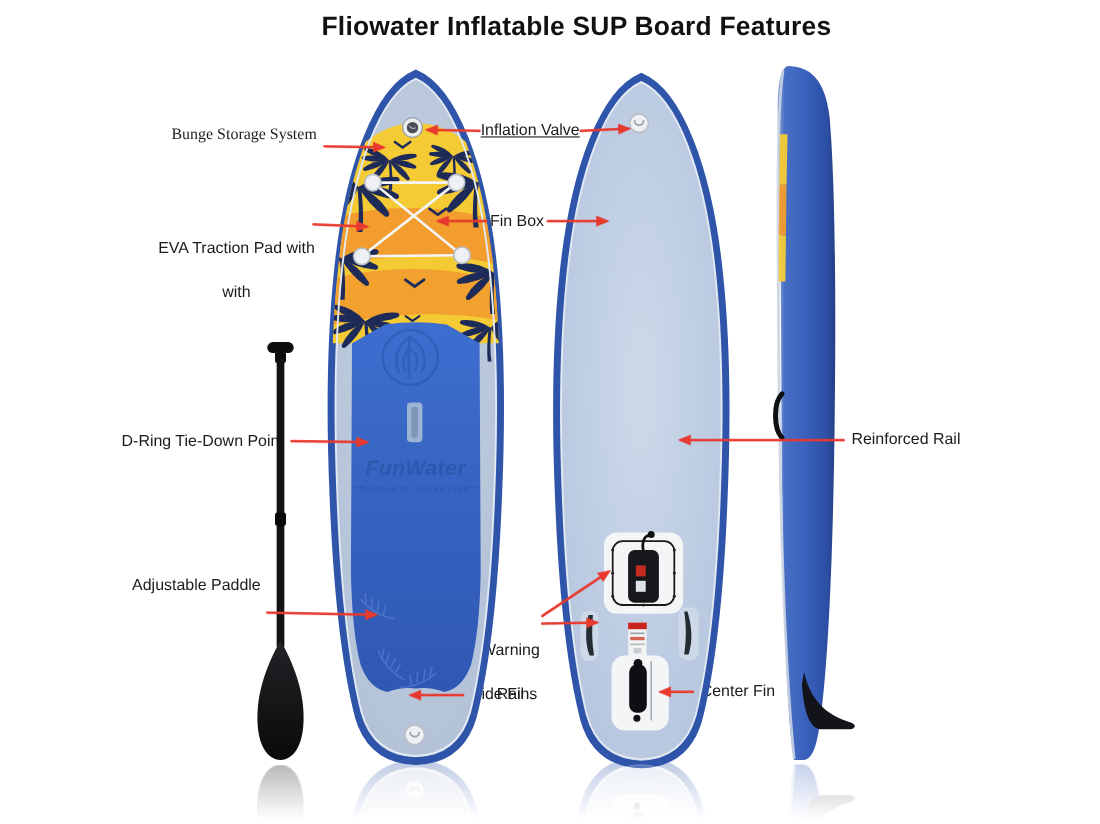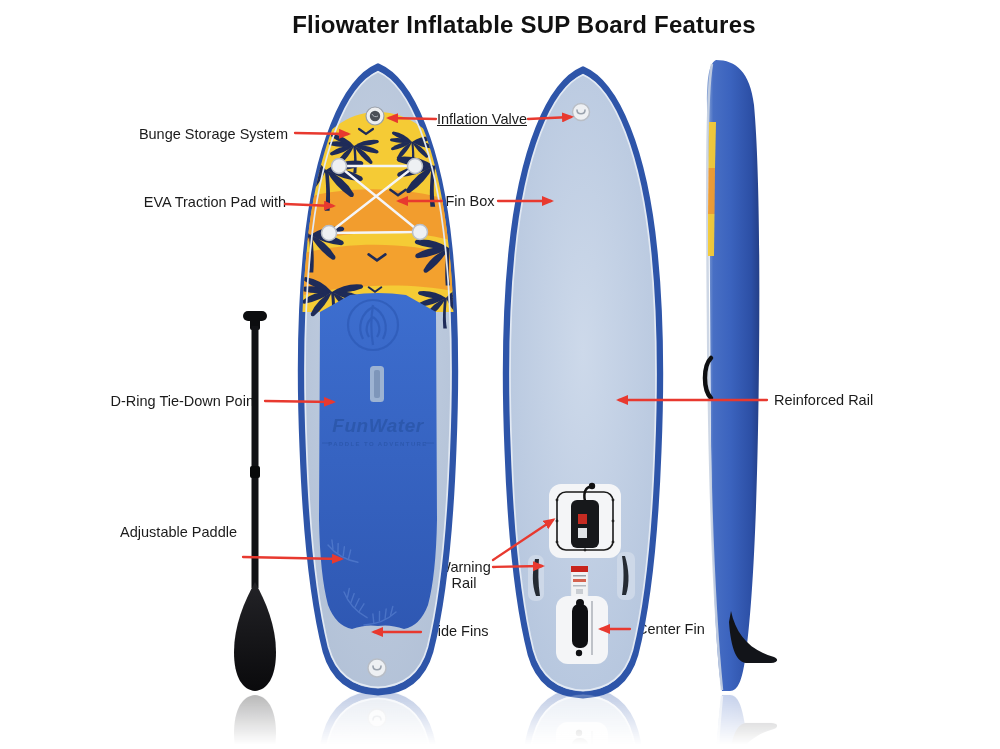--- a/index.html
+++ b/index.html
@@ -3,21 +3,21 @@
 <meta charset="utf-8">
 <style>
   html,body{margin:0;padding:0;background:#ffffff;}
   .stage{position:relative;width:1000px;height:749px;background:#fff;overflow:hidden;
          font-family:"Liberation Sans",sans-serif;}
   .page-title{position:absolute;top:11px;left:0;right:0;z-index:1;text-align:center;
               font-size:24px;font-weight:600;color:#111;letter-spacing:.2px;margin-left:48px;}
   .label{position:absolute;z-index:1;font-size:14.5px;line-height:16px;color:#1b1b1b;white-space:nowrap;}
   .label.center{text-align:center;}
   .label.right{text-align:right;}
-  .label span{display:block;}
+  .label span{display:block;margin-top:24px;}
   .art{position:absolute;inset:0;z-index:2;pointer-events:none;}
   .railStroke{stroke:var(--rail);stroke-width:7;}
   .f-yellow{fill:var(--yellow);}
   .f-orange{fill:var(--orange);}
   .f-palm{fill:var(--palm);}
   .s-palm{stroke:var(--palm);fill:none;stroke-width:2.2;stroke-linecap:round;}
   .cord{stroke:#f4f5f8;stroke-width:2.4;stroke-linecap:round;}
   .ring{fill:#eef0f3;stroke:#b9bec6;stroke-width:1.5;}
   .uglyph{stroke:#9aa2ad;stroke-width:1.6;fill:none;stroke-linecap:round;}
   .arrow{stroke:var(--accent);stroke-width:2.3;fill:none;stroke-linecap:round;}
@@ -29,24 +29,25 @@
            font-size:6px;letter-spacing:1.4px;opacity:.75;}
   .feather{stroke:#6b92dd;stroke-width:1.4;fill:none;opacity:.45;stroke-linecap:round;}
 </style>
 </head>
 <body>
 
 <div class="stage">
 
   <div class="page-title">Fliowater Inflatable SUP Board Features</div>
 
-  <div class="label right" style="right:712px;top:126px;">Bunge Storage System</div>
+  <div class="label right" style="right:712px;top:114px;font-family:Liberation Serif, serif;">Bunge Storage System</div>
   <div class="label center" style="left:427px;top:111px;width:110px;text-decoration:underline;">Inflation Valve</div>
   <div class="label center" style="left:112px;top:194px;width:206px;">
     <span>EVA Traction Pad with</span>
+    <span>with</span>
   </div>
   <div class="label center" style="left:432px;top:193px;width:76px;">Fin Box</div>
   <div class="label right" style="right:742px;top:393px;">D-Ring Tie-Down Point</div>
   <div class="label" style="left:774px;top:392px;">Reinforced Rail</div>
   <div class="label right" style="right:763px;top:524px;">Adjustable Paddle</div>
   <div class="label center" style="left:414px;top:559px;width:100px;">
     <span>Warning</span>
     <span>Rail</span>
   </div>
   <div class="label" style="left:428px;top:623px;">Side Fins</div>

